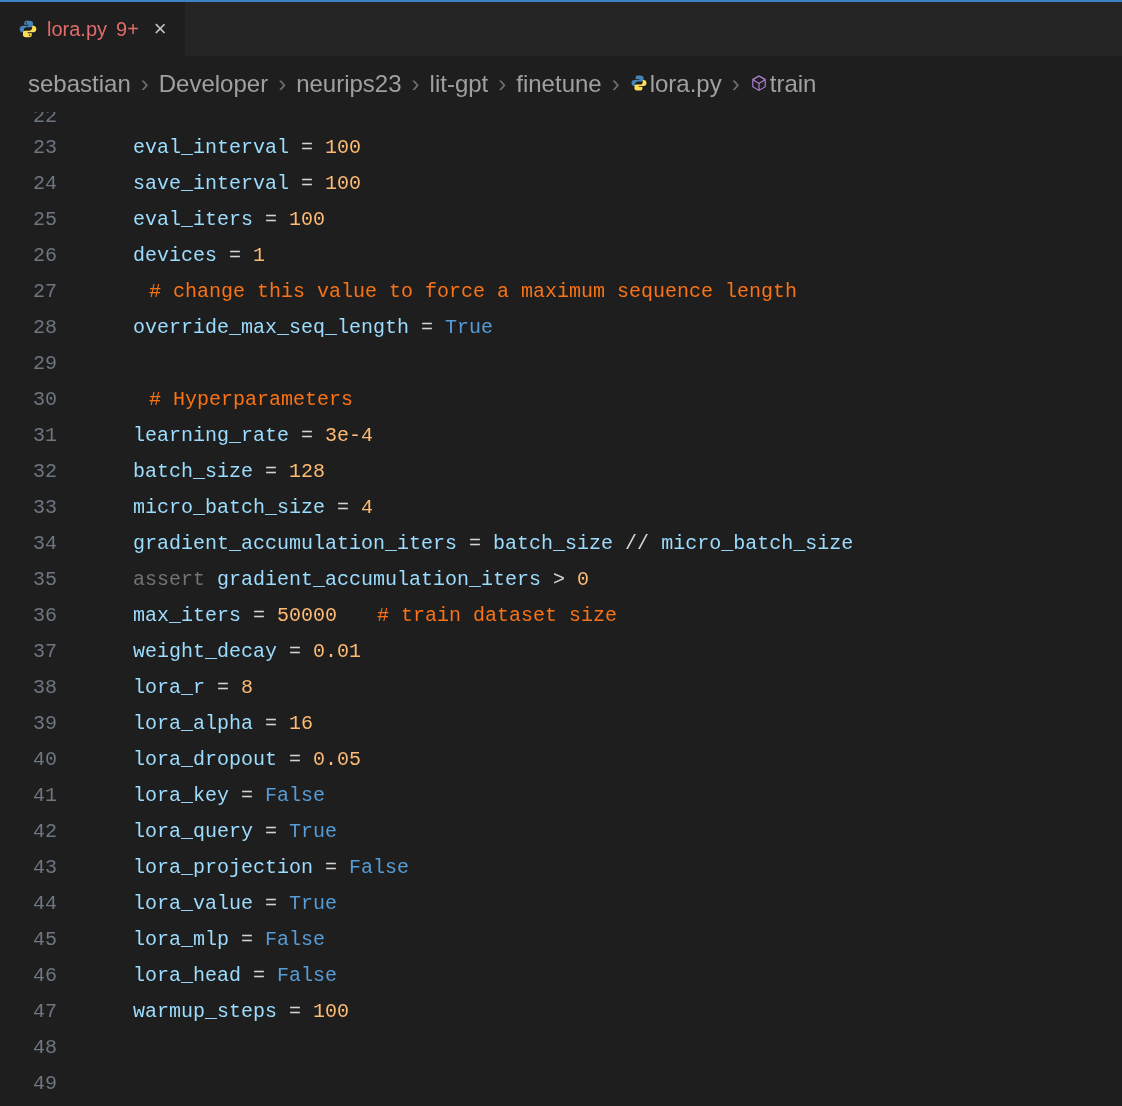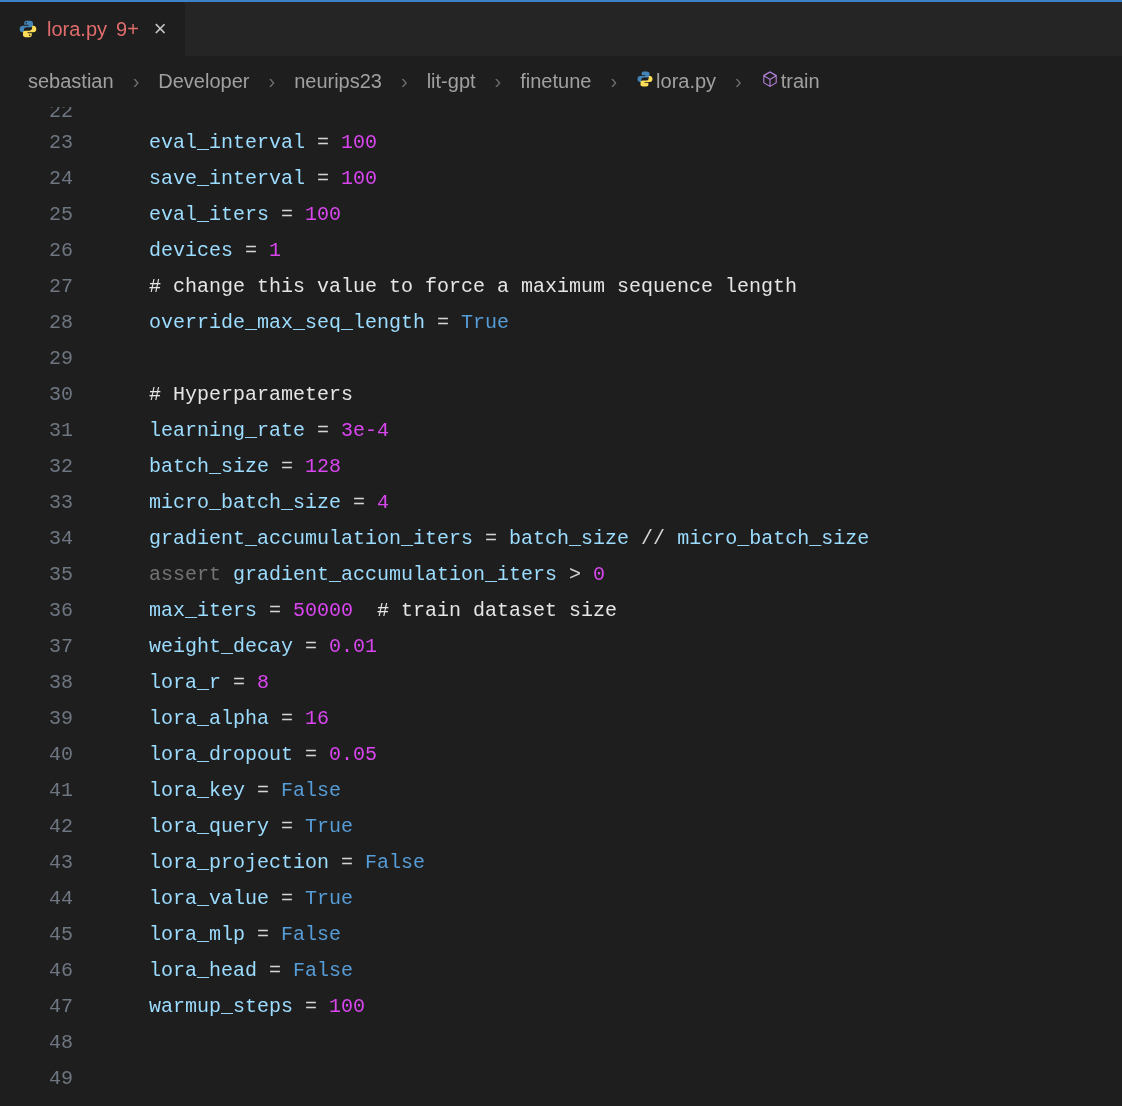--- a/index.html
+++ b/index.html
@@ -61,38 +61,37 @@
       font-size: 22px;
       margin-left: 6px;
       cursor: pointer;
       font-family: -apple-system, sans-serif;
     }
     .breadcrumbs {
       display: flex;
       align-items: center;
       padding: 14px 28px;
       font-family: -apple-system, "Segoe UI", sans-serif;
-      font-size: 20px;
+      font-size: 24px;
       color: #a0a0a0;
-      gap: 19px;
+      gap: 10px;
     }
     .breadcrumb-item {
       color: #a0a0a0;
     }
     .breadcrumb-sep {
       color: #6e6e6e;
     }
     .breadcrumb-icon {
       display: inline-flex;
       align-items: center;
       margin-right: 2px;
     }
     .editor {
       display: flex;
-      padding-left: 16px;
     }
     .gutter {
       width: 85px;
       text-align: right;
       color: #6e7681;
       padding-right: 28px;
       user-select: none;
       font-size: 20px;
     }
     .code {
@@ -103,22 +102,22 @@
       height: 36px;
       line-height: 36px;
       white-space: pre;
     }
     .gutter .line {
       height: 36px;
       line-height: 36px;
     }
     .tok-var { color: #9cdcfe; }
     .tok-op { color: #d4d4d4; }
-    .tok-num { color: #d946ef; font-family: Liberation Mono, monospace; }
-    .tok-comment { color: #e5e5e5; }
+    .tok-num { color: #fdba74; font-family: Liberation Mono, monospace; }
+    .tok-comment { color: #f97316; margin-left: 16px; }
     .tok-const { color: #569cd6; }
     .tok-kw { color: #737373; }
     .indent { display: inline-block; width: 48px; }
   </style>
 </head>
 <body>
 
 <div class="tab-bar">
   <div class="tab">
     <span class="tab-icon">

